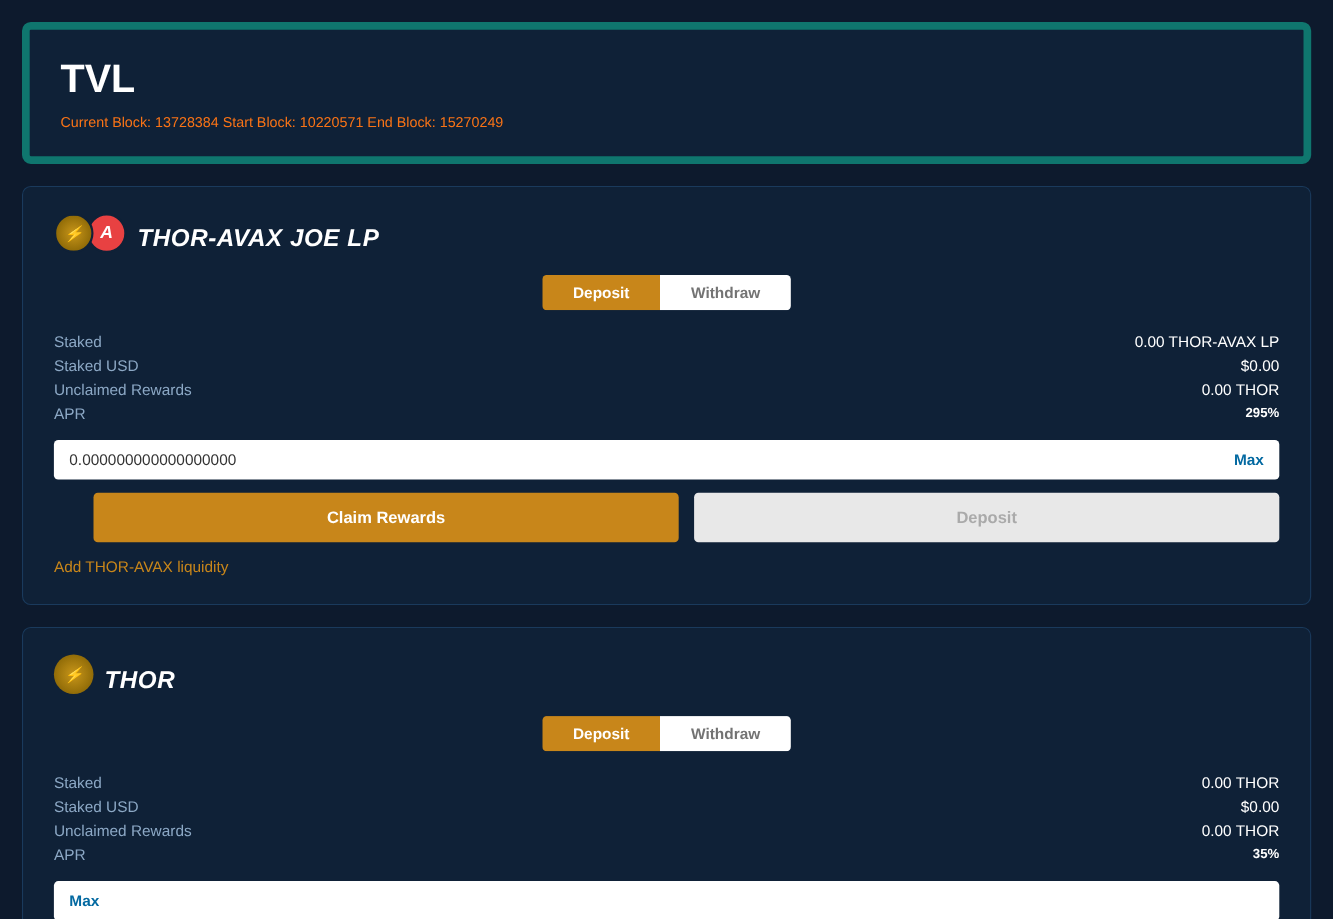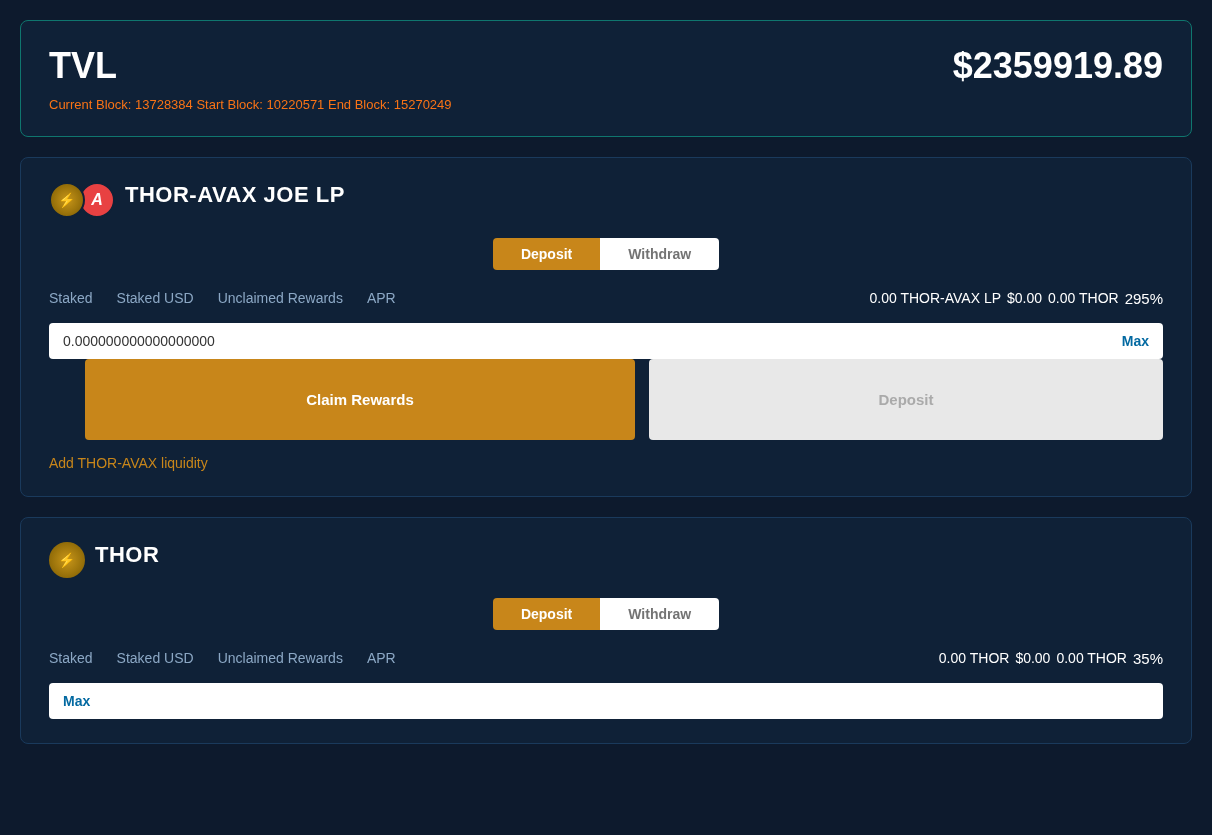--- a/index.html
+++ b/index.html
@@ -6,21 +6,21 @@
     body {
       background-color: #0d1a2d;
       font-family: Arial, sans-serif;
       color: #ffffff;
       padding: 20px;
       min-height: 835px;
     }
 
     .card {
       background-color: #0f2137;
-      border: 1px solid #0f766e;
+      border: 7px solid #0f766e;
       border-radius: 8px;
       padding: 24px 28px;
       margin-bottom: 20px;
     }
 
     
     .tvl-card {
       display: flex;
       flex-direction: column;
     }
@@ -53,23 +53,24 @@
     .pool-card {
       background-color: #0f2137;
       border: 1px solid #1a3a5c;
       border-radius: 8px;
       padding: 24px 28px;
       margin-bottom: 20px;
     }
 
     .pool-header {
       display: flex;
-      align-items: flex-start;
+      align-items: flex-end;
       gap: 10px;
       margin-bottom: 20px;
+      font-style: italic;
     }
 
     .pool-icons {
       display: flex;
       align-items: center;
       gap: -4px;
     }
 
     .token-icon {
       width: 36px;
@@ -152,52 +153,53 @@
     }
 
     .pool-stats {
       display: flex;
       justify-content: space-between;
       margin-bottom: 16px;
     }
 
     .stats-left {
       display: flex;
-      flex-direction: row;
-      gap: 24px;
+      flex-direction: column;
+      gap: 6px;
     }
 
     .stats-right {
       display: flex;
-      flex-direction: row;
+      flex-direction: column;
       gap: 6px;
+      text-align: right;
     }
 
     .stat-label {
       font-size: 14px;
       color: #8ca8c5;
     }
 
     .stat-value {
       font-size: 14px;
       color: #ffffff;
     }
 
     .stat-value.bold {
-      font-weight: 400;
-      font-size: 15px;
+      font-weight: 700;
+      font-size: 12px;
     }
 
     .input-row {
       display: flex;
       align-items: flex-end;
       background-color: #ffffff;
       border-radius: 4px;
       padding: 10px 14px;
-      margin-bottom: 0;
+      margin-bottom: 12px;
     }
 
     .input-field {
       flex: 1;
       border: none;
       outline: none;
       font-size: 14px;
       color: #333333;
       background: transparent;
     }
@@ -217,21 +219,21 @@
       gap: 14px;
       margin-bottom: 14px;
     }
 
     .claim-btn {
       flex: 1;
       background-color: #c8861a;
       color: #ffffff;
       border: none;
       border-radius: 4px;
-      padding: 32px;
+      padding: 14px;
       font-size: 15px;
       font-weight: 600;
       cursor: pointer;
       margin-left: 36px;
     }
 
     .deposit-btn {
       flex: 1;
       background-color: #e8e8e8;
       color: #aaaaaa;
@@ -260,21 +262,20 @@
       justify-content: center;
       font-size: 14px;
     }
   </style>
 </head>
 <body>
 
 <div class="card tvl-card">
   <div class="tvl-top">
     <span class="tvl-title">TVL</span>
-    <span class="tvl-value">$2359919.89</span>
   </div>
   <span class="tvl-blocks">Current Block: 13728384  Start Block: 10220571  End Block: 15270249</span>
 </div>
 
 <div class="pool-card">
   <div class="pool-header">
     <div class="pool-icons">
       <div class="token-icon thor-icon"></div>
       <div class="token-icon avax-icon"></div>
     </div>

